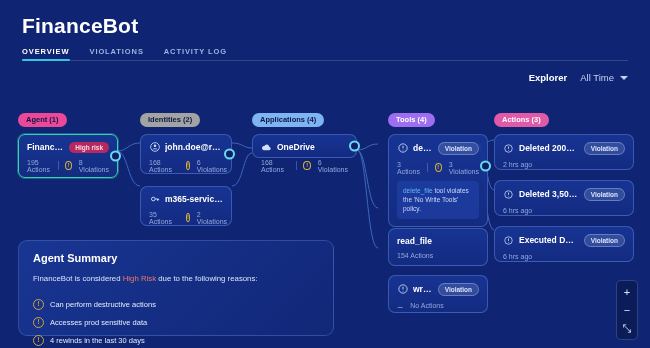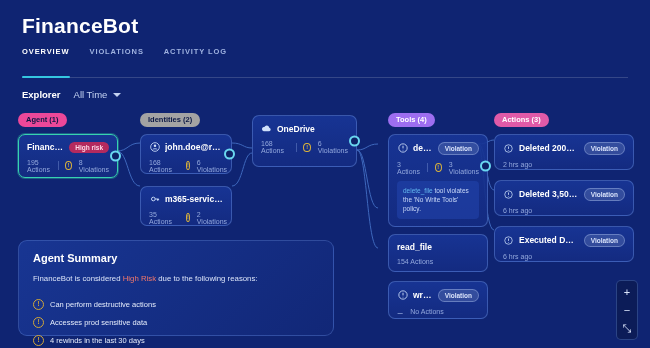--- a/index.html
+++ b/index.html
@@ -20,28 +20,28 @@
   
   .hdr{padding:14px 22px 0 22px;}
   .title{
     font-size:21px;font-weight:bold;letter-spacing:.2px;
     margin:0 0 9px 0;color:#ffffff;
   }
   .tabs{display:flex;gap:20px;align-items:flex-end;
         border-bottom:1px solid rgba(255,255,255,.16);}
   .tab{
     font-size:7.5px;font-weight:bold;letter-spacing:.9px;
-    color:#9fb2e0;padding-bottom:21px;position:relative;cursor:pointer;
+    color:#9fb2e0;padding-bottom:4px;position:relative;cursor:pointer;
   }
   .tab.active{color:#ffffff;}
   .tab.active:after{
     content:"";position:absolute;left:0;right:0;bottom:-1px;height:2.5px;
     background:#35c7e0;border-radius:2px;
   }
-  .explorer{display:flex;align-items:center;gap:13px;margin-top:11px;}
+  .explorer{display:flex;align-items:center;gap:13px;margin-top:11px;justify-content:flex-end;}
   .explorer .lab{font-size:9.5px;font-weight:bold;color:#ffffff;}
   .explorer .sel{display:flex;align-items:center;gap:6px;font-size:9.5px;color:#c3d2f2;cursor:pointer;}
   .caret{width:0;height:0;border-left:4px solid transparent;border-right:4px solid transparent;
          border-top:4.5px solid #c3d2f2;}
   
   .graph{position:absolute;left:0;right:0;top:108px;height:160px;}
   .col{position:absolute;top:0;}
   .colbadge{
     display:inline-block;font-size:7.5px;font-weight:bold;
     padding:2.5px 8px;border-radius:9px;color:#0a1744;white-space:nowrap;
@@ -195,21 +195,22 @@
         <div class="meta">
           <span>35 Actions</span>
           <span class="sep"></span>
           <span class="mico">!</span>
           <span>2 Violations</span>
         </div>
       </div>
     </div>
 
     <div class="col" style="left:252px;width:105px;">
-      <div class="card" style="height:52px;">
+      <span class="colbadge" style="background:#7fb4f2;">Applications (4)</span>
+      <div class="card" style="height:24px;">
         <div class="crow">
           <span class="ico">
             <svg width="11" height="11" viewBox="0 0 14 12">
                 <path d="M3.4 9.4h7a2.3 2.3 0 0 0 .2-4.5 3.3 3.3 0 0 0-6.3-.7A2.4 2.4 0 0 0 3.4 9.4z" fill="#cfe0fb"></path>
               </svg>
           </span>
           <span class="cname">OneDrive</span>
         </div>
         <div class="meta">
           <span>168 Actions</span>
@@ -238,21 +239,21 @@
           <span>3 Actions</span>
           <span class="sep"></span>
           <span class="mico">!</span>
           <span>3 Violations</span>
         </div>
         <div class="note">
           <b>delete_file</b><span> tool violates the 'No Write Tools' policy.</span>
         </div>
         <span class="dot" style="top:34%;"></span>
       </div>
-      <div class="card" style="height:38px;margin-top:7px;">
+      <div class="card" style="height:38px;margin-top:1px;">
         <div class="crow">
           <span class="cname">read_file</span>
         </div>
         <div class="meta">
           <span>154 Actions</span>
         </div>
       </div>
       <div class="card" style="height:38px;margin-top:9px;">
         <div class="crow">
           <span class="ico">

